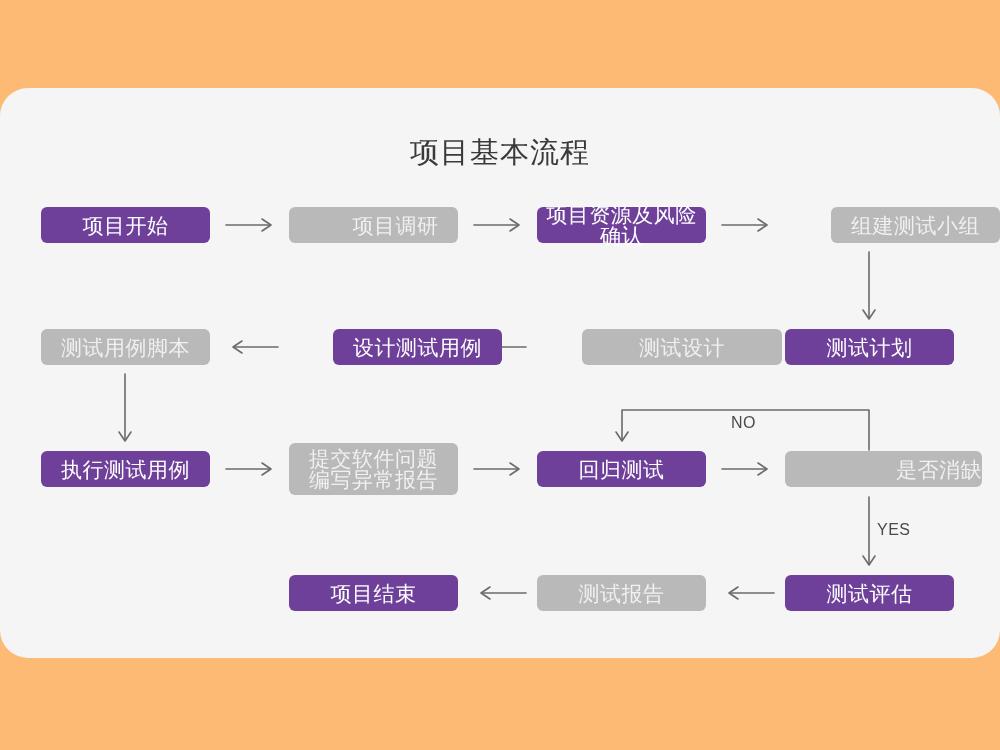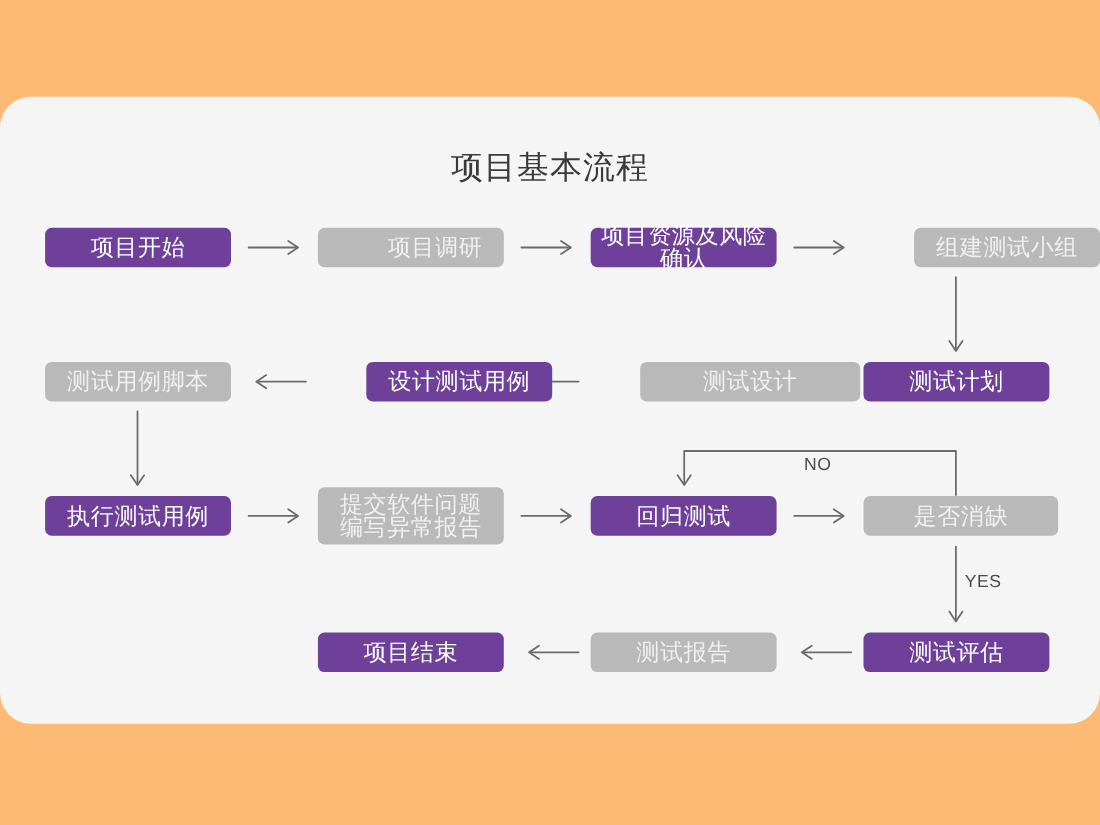--- a/index.html
+++ b/index.html
@@ -199,21 +199,21 @@
   <div class="node purple" style="left:41px;  top:451px; width:169px; height:36px;">
     <span class="label">执行测试用例</span>
   </div>
   <div class="node gray" style="left:289px; top:443px; width:169px; height:52px;">
     <span class="label">提交软件问题
 编写异常报告</span>
   </div>
   <div class="node purple" style="left:537px; top:451px; width:169px; height:36px;justify-content:center;">
     <span class="label">回归测试</span>
   </div>
-  <div class="node gray" style="left:785px; top:451px; width:177px; height:36px;">
+  <div class="node gray" style="left:785px; top:451px; width:197px; height:36px;justify-content:flex-end;">
     <span class="label">是否消缺</span>
   </div>
 
   <div class="node purple" style="left:289px; top:575px; width:169px; height:36px;">
     <span class="label">项目结束</span>
   </div>
   <div class="node gray" style="left:537px; top:575px; width:169px; height:36px;">
     <span class="label">测试报告</span>
   </div>
   <div class="node purple" style="left:785px; top:575px; width:169px; height:36px;">

